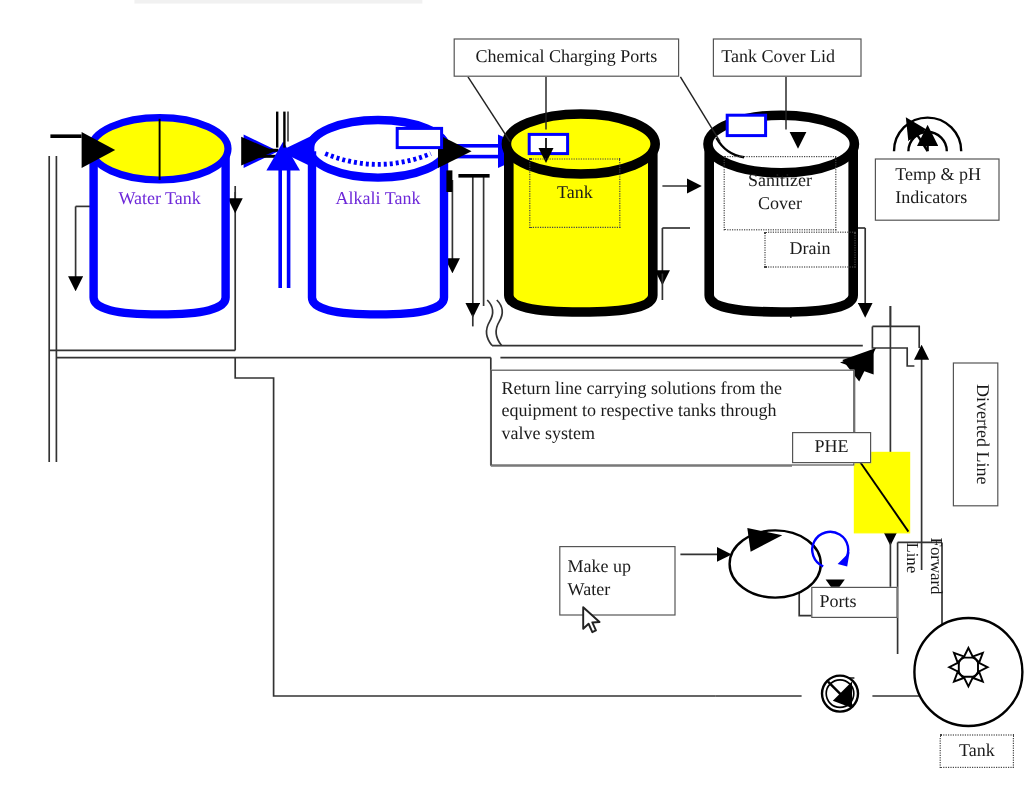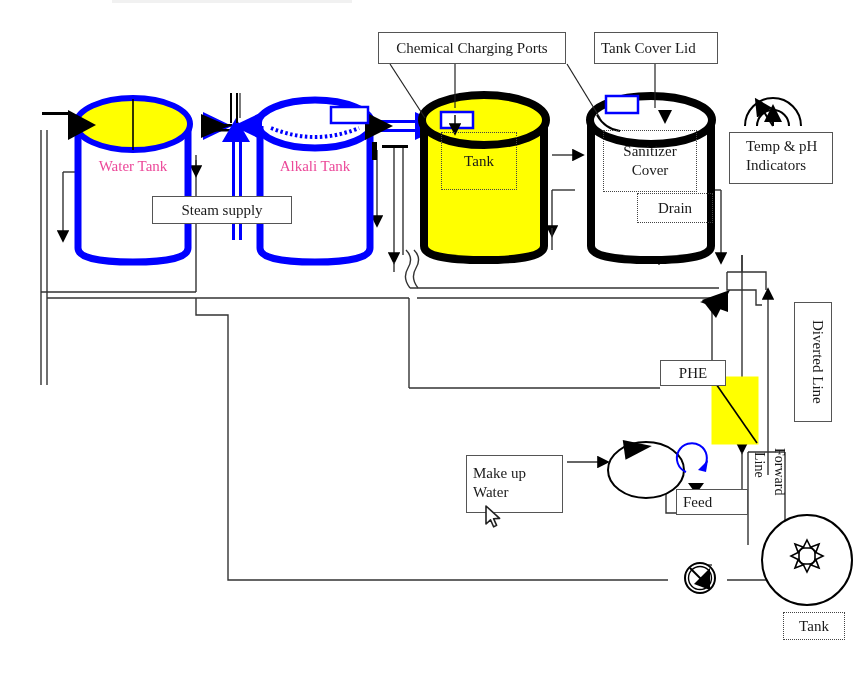--- a/index.html
+++ b/index.html
@@ -23,21 +23,21 @@
     line-height:1.25;
     padding:4px 6px;
     white-space:pre-line;
   }
   .lbl.dotted{border:1px dotted #444444;background:transparent;}
   .lbl.noborder{border:none;background:transparent;}
   .lbl.center{text-align:center;}
   .lbl.justify{text-align:justify;text-align-last:left;}
   .vert{writing-mode:vertical-rl;text-orientation:mixed;}
   .tank-text{
-    position:absolute;font-size:15px;color:#ec4899;
+    position:absolute;font-size:15px;color:#6d28d9;
     font-family:"Liberation Serif","DejaVu Serif",serif;
     text-align:center;line-height:1.3;
   }
   #cursor{position:absolute;pointer-events:none;}
 </style>
 </head>
 <body>
 
 <div id="stage">
 
@@ -243,35 +243,37 @@
   </svg>
 
 
   <div class="lbl center" style="left:378px;top:32px;width:188px;height:32px;line-height:22px;">Chemical Charging Ports</div>
 
   <div class="lbl" style="left:594px;top:32px;width:124px;height:32px;line-height:22px;">Tank Cover Lid</div>
 
   <div class="lbl" style="left:729px;top:132px;width:104px;height:52px;padding-left:16px;">Temp &amp;  pH
 Indicators</div>
 
-  <div class="lbl center" style="left:152px;top:196px;width:140px;height:28px;line-height:19px;">Steam  supply</div>
-
+
+  <div class="lbl justify" style="left:409px;top:308px;width:303px;height:80px;padding:6px 8px;">Return  line  carrying  solutions  from  the
+equipment  to  respective  tanks  through
+valve  system</div>
 
   <div class="lbl center" style="left:660px;top:360px;width:66px;height:26px;line-height:17px;">PHE</div>
 
   <div class="lbl vert center" style="left:794px;top:302px;width:38px;height:120px;padding:8px 4px;">Diverted Line</div>
 
   <div class="lbl noborder vert" style="left:770px;top:448px;width:18px;height:82px;padding:0;font-size:14px;">Forward</div>
 
   <div class="lbl noborder vert" style="left:750px;top:452px;width:18px;height:58px;padding:0;font-size:14px;">Line</div>
 
   <div class="lbl" style="left:466px;top:455px;width:97px;height:58px;padding:8px 6px;">Make up
 Water</div>
 
-  <div class="lbl" style="left:676px;top:489px;width:72px;height:26px;line-height:17px;">Feed</div>
+  <div class="lbl" style="left:676px;top:489px;width:72px;height:26px;line-height:17px;">Ports</div>
 
 
 
   <div class="tank-text" style="left:78px;top:157px;width:110px;">Water  Tank</div>
 
   <div class="tank-text" style="left:260px;top:157px;width:110px;text-align:center;">Alkali Tank</div>
 
   <div class="lbl dotted center" style="left:441px;top:132px;width:76px;height:58px;display:flex;align-items:center;justify-content:center;">Tank</div>
 
   <div class="lbl dotted center" style="left:603px;top:130px;width:94px;height:62px;display:flex;align-items:center;justify-content:center;">Sanitizer

